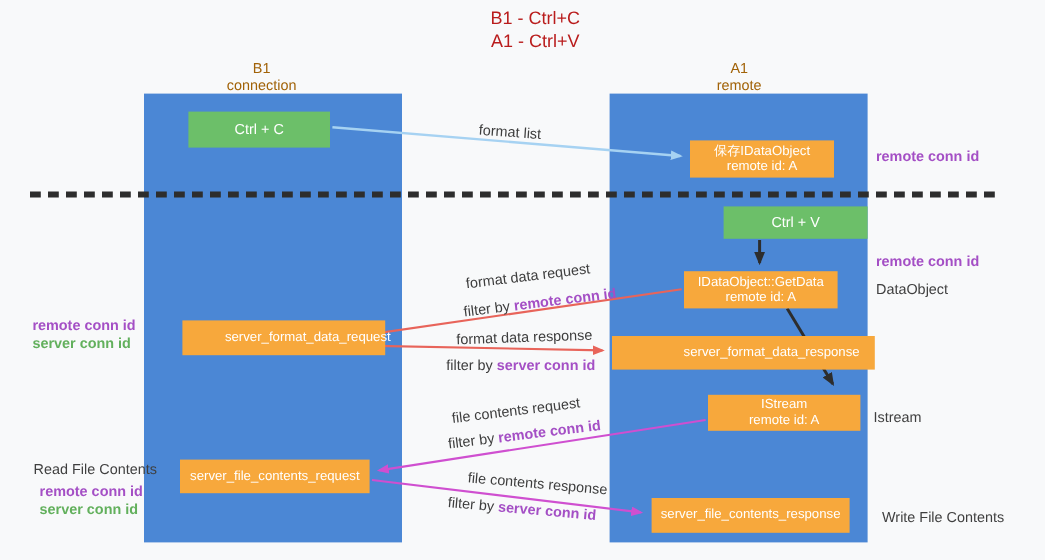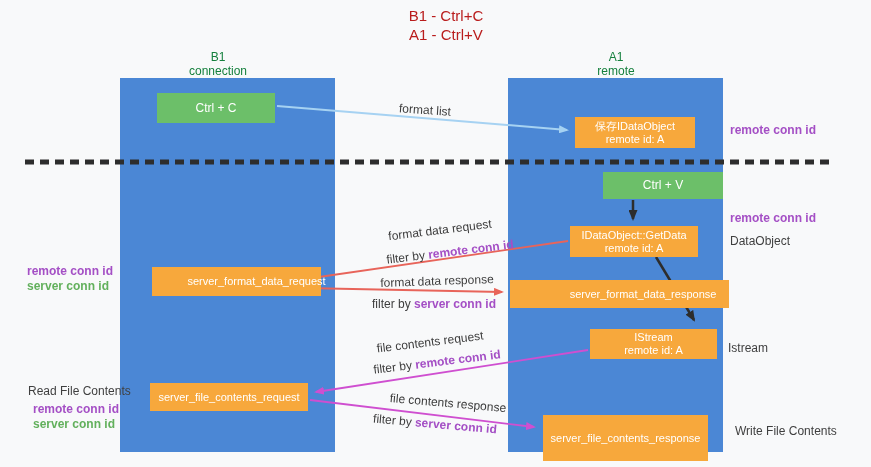--- a/index.html
+++ b/index.html
@@ -8,21 +8,21 @@
     background:#f8f9fa;overflow:hidden;
     font-family:"Liberation Sans","DejaVu Sans",sans-serif;
     color:#3f3f3f;
   }
   .title{
     position:absolute;left:346px;top:6px;width:200px;text-align:center;
     font-size:15px;line-height:19px;color:#b91c1c;
   }
   .head{
     position:absolute;width:140px;text-align:center;
-    font-size:12px;line-height:14px;color:#15803d;
+    font-size:12px;line-height:14px;color:#a16207;
   }
   .lifeline{position:absolute;top:78px;width:215px;height:374px;background:#4b87d5;}
   svg.layer{position:absolute;left:0;top:0;pointer-events:none;}
   .box{
     position:absolute;display:flex;flex-direction:column;align-items:center;justify-content:center;
     background:#f7a83c;color:#fff;font-size:11px;line-height:13px;text-align:center;
     white-space:nowrap;
   }
   .box.green{background:#6cbf69;font-size:12px;text-align:center;}
   .lbl{
@@ -121,21 +121,21 @@
 
   <div class="box" style="left:590px;top:329px;width:127px;height:30px;">
     <div>IStream</div>
     <div>remote id: A</div>
   </div>
 
   <div class="box" style="left:150px;top:383px;width:158px;height:28px;">
     <div>server_file_contents_request</div>
   </div>
 
-  <div class="box" style="left:543px;top:415px;width:165px;height:46px;">
+  <div class="box" style="left:543px;top:415px;width:165px;height:29px;">
     <div>server_file_contents_response</div>
   </div>
 
   <div class="lbl r4" style="left:425px;top:110px;">format list</div>
 
   <div class="lbl r-7" style="left:440px;top:230px;">format data request</div>
   <div class="lbl r-7" style="left:450px;top:252px;">
     <span>filter by </span><span class="purple">remote conn id</span>
   </div>
 

